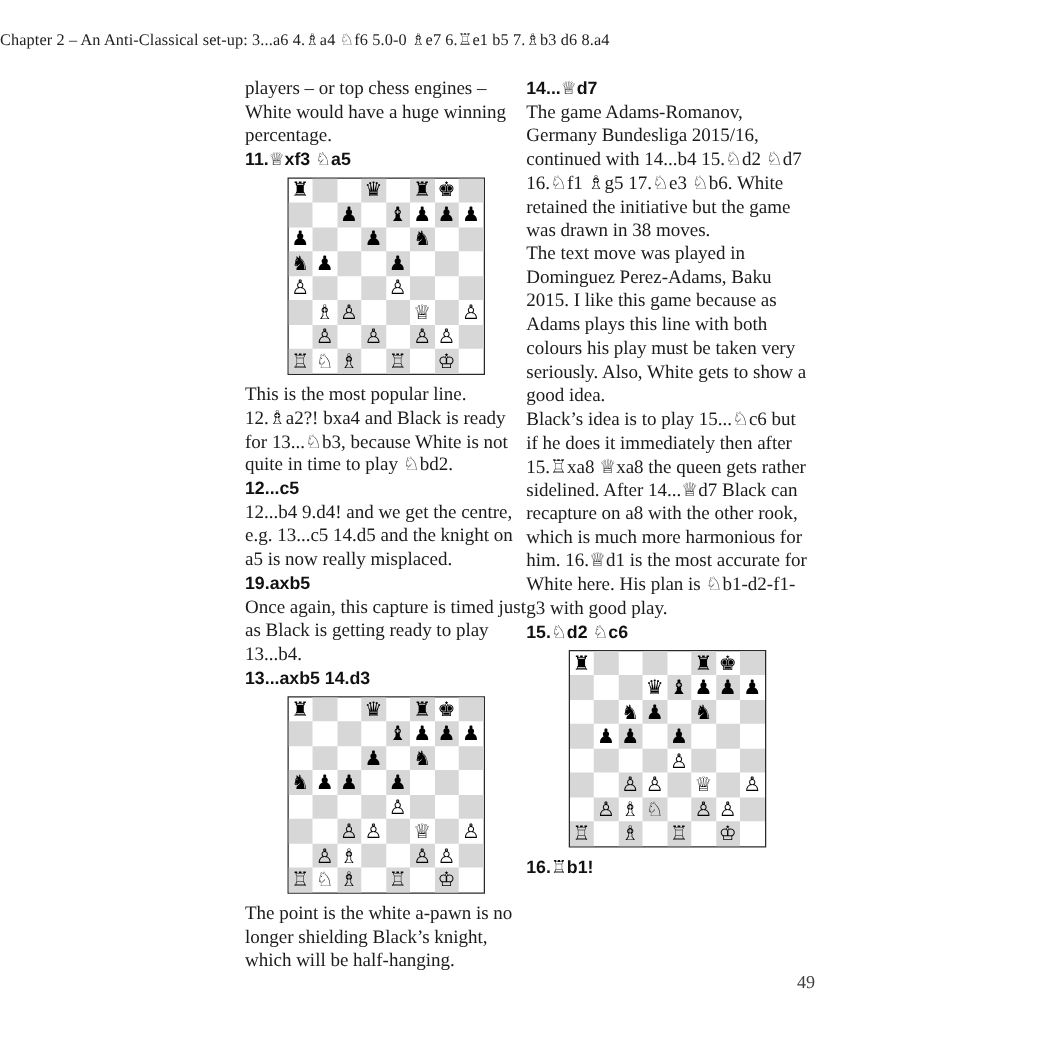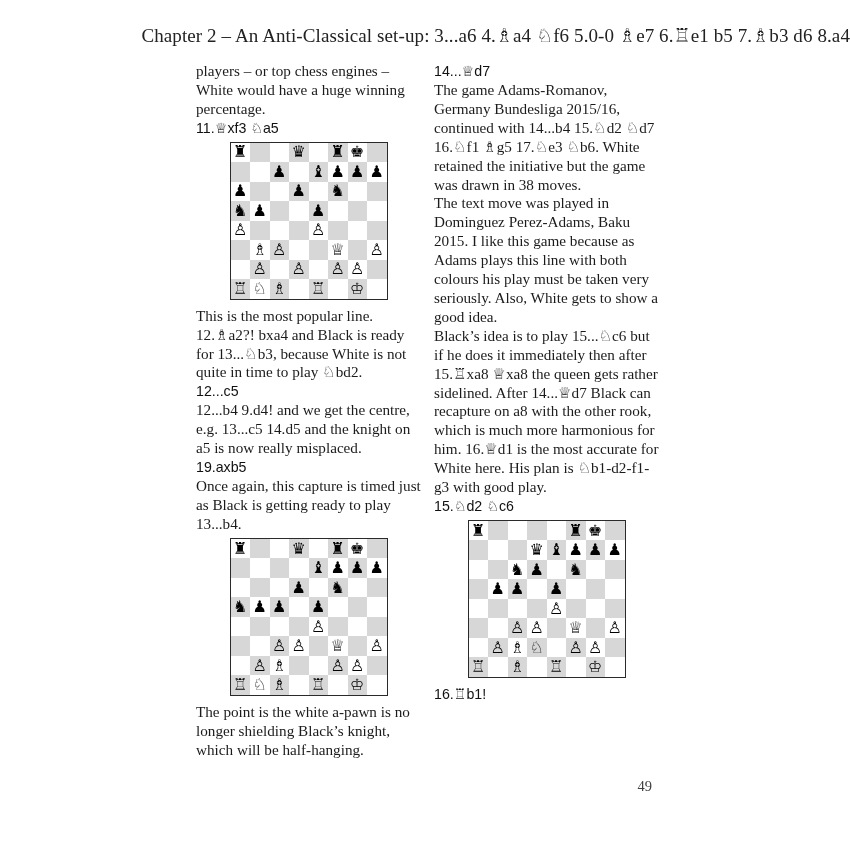--- a/index.html
+++ b/index.html
@@ -1,33 +1,33 @@
 <!DOCTYPE html>
 <html style="--board-dark: #d7d7d7;"><head>
 <meta charset="utf-8">
 <style>
   html,body{margin:0;padding:0;}
   body{
     width:850px;height:850px;background:#ffffff;position:relative;overflow:hidden;
     font-family:"Liberation Serif","DejaVu Serif",serif;color:#1b1b1b;
   }
   .page-header{
-    position:absolute;top:24px;left:0;width:850px;text-align:right;
-    font-size:19px;color:#222;letter-spacing:.1px;
+    position:absolute;top:24px;left:0;width:850px;text-align:left;
+    font-size:13px;color:#222;letter-spacing:.1px;
     font-family:"Liberation Serif","DejaVu Sans",serif;
   }
   .content{
     position:absolute;left:196px;top:62px;width:464px;
-    display:flex;gap:13px;
+    display:flex;
   }
   .col{width:225px;font-size:15.2px;line-height:18.9px;}
   .para{margin:0;text-align:left;font-family:"Liberation Serif","DejaVu Sans",serif;}
   .moveline{
     font-family:"Liberation Sans","DejaVu Sans",sans-serif;
-    font-weight:400;font-size:14.2px;line-height:19px;color:#111;
+    font-weight:700;font-size:14.2px;line-height:19px;color:#111;
   }
   .board{
     display:grid;grid-template-columns:repeat(8,19.5px);grid-auto-rows:19.5px;
     width:156px;border:1px solid #2a2a2a;margin:4px auto 7px auto;
     background:#fff;
   }
   .sq{
     display:flex;align-items:center;justify-content:center;
     font-family:"DejaVu Sans",sans-serif;font-size:16px;line-height:1;color:#000;
   }
@@ -112,20 +112,21 @@
         <div class="sq light"></div>
         <div class="sq dark">♔</div>
         <div class="sq light"></div>
       </div>
     <p class="para">This is the most popular line.</p>
     <p class="para">12.♗a2?! bxa4 and Black is ready for 13...♘b3, because White is not quite in time to play ♘bd2.</p>
     <div class="moveline">12...c5</div>
     <p class="para">12...b4 9.d4! and we get the centre, e.g. 13...c5 14.d5 and the knight on a5 is now really misplaced.</p>
     <div class="moveline">19.axb5</div>
     <p class="para">Once again, this capture is timed just as Black is getting ready to play 13...b4.</p>
+    <div class="moveline">13...axb5 14.d3</div>
     <div class="board">
         <div class="sq light">♜</div>
         <div class="sq dark"></div>
         <div class="sq light"></div>
         <div class="sq dark">♛</div>
         <div class="sq light"></div>
         <div class="sq dark">♜</div>
         <div class="sq light">♚</div>
         <div class="sq dark"></div>
         <div class="sq dark"></div>

